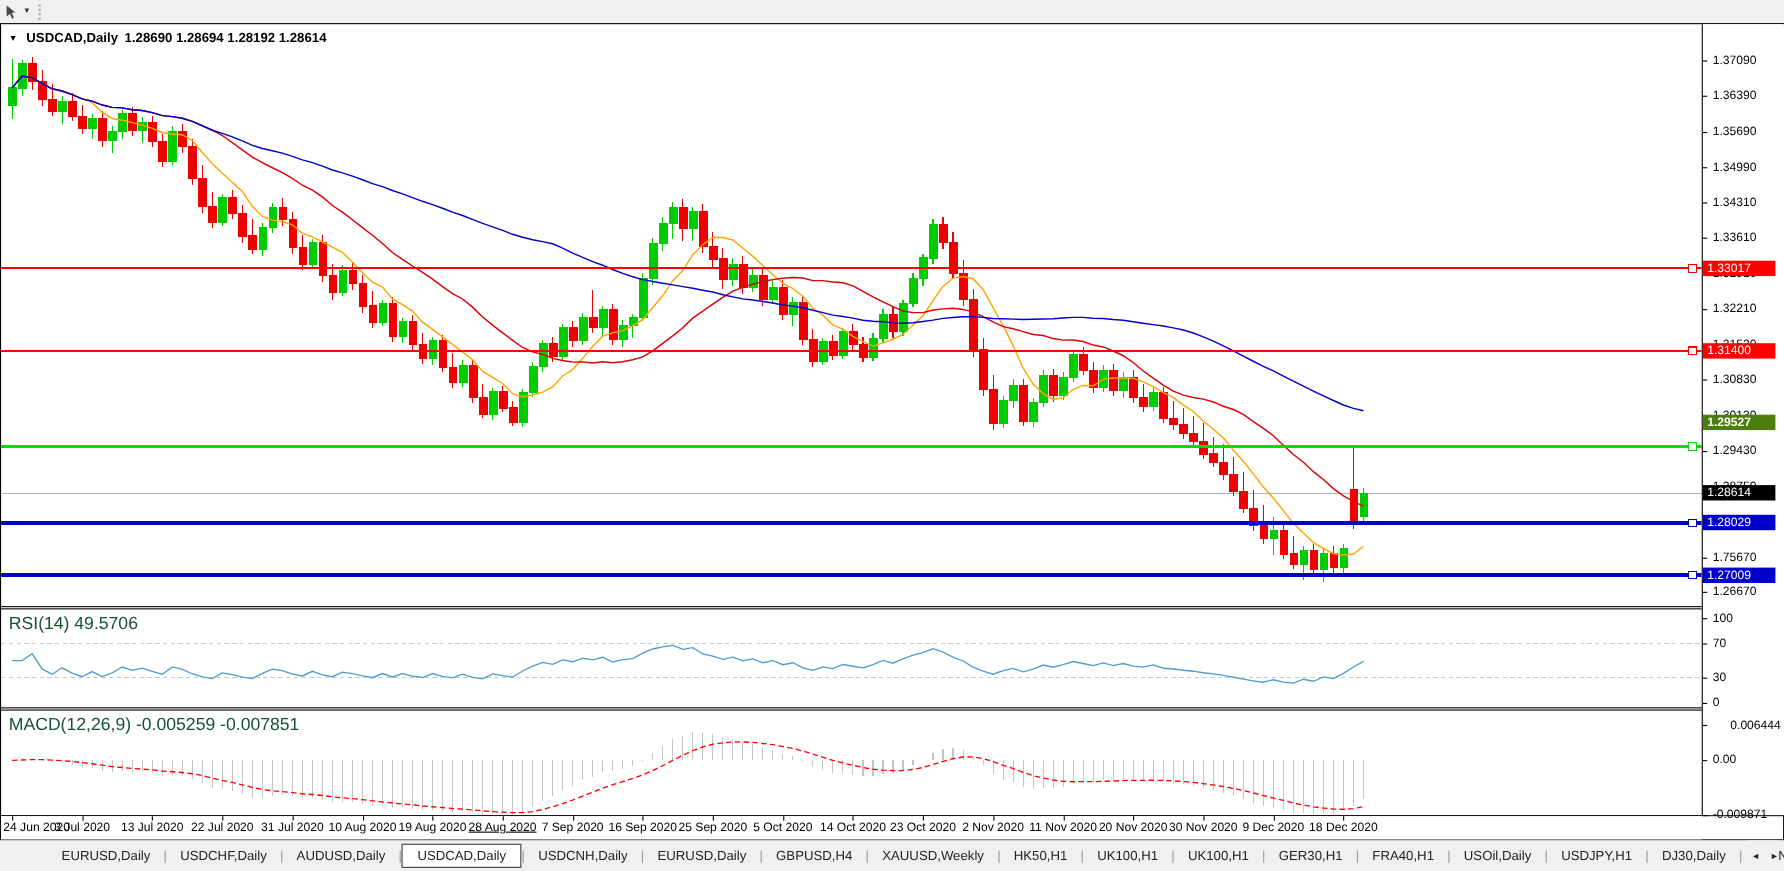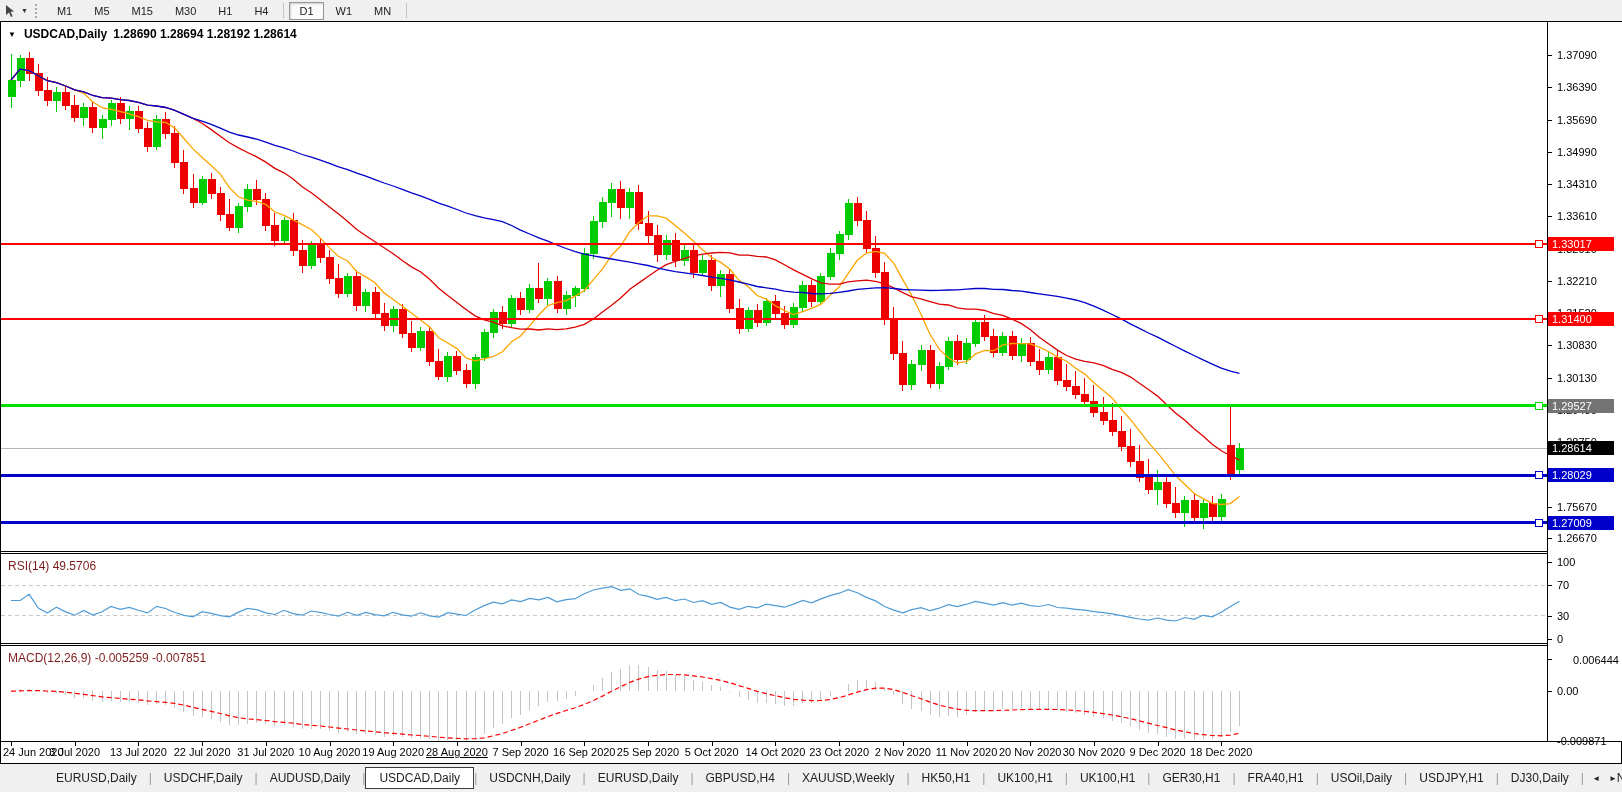--- a/index.html
+++ b/index.html
@@ -22,21 +22,21 @@
   
   .chart{position:absolute;top:21px;left:0;width:1622px;height:743px;box-sizing:border-box;
     background:#fff;border:1px solid #000;}
   .chart svg{position:absolute;left:0;display:block;}
   #main-svg{top:0;}
   #rsi-svg{top:532px;}
   #macd-svg{top:624px;}
   .sep{position:absolute;left:0;width:1620px;height:1px;background:#000;}
   .chart-title{position:absolute;top:5px;left:7px;font-size:12px;font-weight:700;color:#000;z-index:5;display:flex;align-items:center;gap:6px;}
   .chart-title .dd{font-size:8px;margin-right:2px;}
-  .ind-label{position:absolute;left:7px;font-size:12px;color:#7f1d1d;z-index:5;}
+  .ind-label{position:absolute;left:7px;font-size:16px;color:#14532d;z-index:5;}
   #rsi-label{top:537px;}
   #macd-label{top:629px;}
   
   .price-axis{position:absolute;top:0;left:1546px;width:74px;height:719px;background:#fff;border-left:1px solid #000;z-index:4;}
   .axis-label{position:absolute;left:9px;font-size:11px;line-height:12px;color:#000;white-space:nowrap;}
   .tickmark{position:absolute;left:0;width:4px;height:1px;background:#000;}
   .level-label{position:absolute;left:0;width:66px;height:14px;box-sizing:border-box;
     font-size:11px;line-height:14px;padding-left:4px;color:#fff;z-index:6;}
   
   .date-axis{position:absolute;top:720px;left:0;width:1546px;height:21px;background:#fff;}
@@ -56,33 +56,20 @@
 <body>
 
 <div class="toolbar">
   <span class="tool-icon">
     <svg width="15" height="14" viewBox="0 0 15 14">
       <path d="M3,1 L3,11 L6,8.4 L8,13 L9.6,12.2 L7.6,7.7 L11,7.4 Z" fill="#444"></path>
     </svg>
     <span class="tool-caret">▼</span>
   </span>
   <span class="tb-handle"></span>
-  <div id="tf-buttons">
-      <span class="tf-btn">M1</span>
-      <span class="tf-btn">M5</span>
-      <span class="tf-btn">M15</span>
-      <span class="tf-btn">M30</span>
-      <span class="tf-btn">H1</span>
-      <span class="tf-btn">H4</span>
-      <span class="tb-sep"></span>
-      <span class="tf-btn active">D1</span>
-      <span class="tf-btn">W1</span>
-      <span class="tf-btn">MN</span>
-      <span class="tb-sep"></span>
-    </div>
 </div>
 
 <div class="chart">
   <div class="chart-title">
     <span class="dd">▼</span>
     <span>USDCAD,Daily</span>
     <span>1.28690 1.28694 1.28192 1.28614</span>
   </div>
 
   <svg id="main-svg" width="1546" height="529">
@@ -573,21 +560,21 @@
       <div class="tickmark" style="top: 617px;"></div>
       <div class="axis-label" style="top: 611px;">0</div>
       <div class="tickmark" style="top: 636.737px;"></div>
       <div class="axis-label" style="top: 632px; margin-left: 16px;">0.006444</div>
       <div class="tickmark" style="top: 669.231px;"></div>
       <div class="axis-label" style="top: 663.231px;">0.00</div>
       <div class="tickmark" style="top: 719.005px;"></div>
       <div class="axis-label" style="top: 713.005px;">-0.009871</div>
       <div class="level-label" style="top: 214.948px; background: rgb(255, 0, 0); color: rgb(255, 255, 255);">1.33017</div>
       <div class="level-label" style="top: 289.982px; background: rgb(255, 0, 0); color: rgb(255, 255, 255);">1.31400</div>
-      <div class="level-label" style="top: 377px; background: #737373; color: rgb(255, 255, 255);">1.29527</div>
+      <div class="level-label" style="top: 355px; background: #4d7c0f; color: rgb(255, 255, 255); font-weight: bold;">1.29527</div>
       <div class="level-label" style="top: 446.409px; background: rgb(0, 0, 204); color: rgb(255, 255, 255);">1.28029</div>
       <div class="level-label" style="top: 493.74px; background: rgb(0, 0, 204); color: rgb(255, 255, 255);">1.27009</div>
       <div class="level-label" style="top: 419.263px; background: rgb(0, 0, 0); color: rgb(255, 255, 255);">1.28614</div>
     </div>
   <div class="date-axis" id="date-axis">
       <div class="date-tick" style="left: 10px;"></div>
       <div class="date-label" style="left: 2px;">24 Jun 2020</div>
       <div class="date-tick" style="left: 73.7px;"></div>
       <div class="date-label" style="left: 73.7px; transform: translateX(-50%);">3 Jul 2020</div>
       <div class="date-tick" style="left: 137.4px;"></div>

